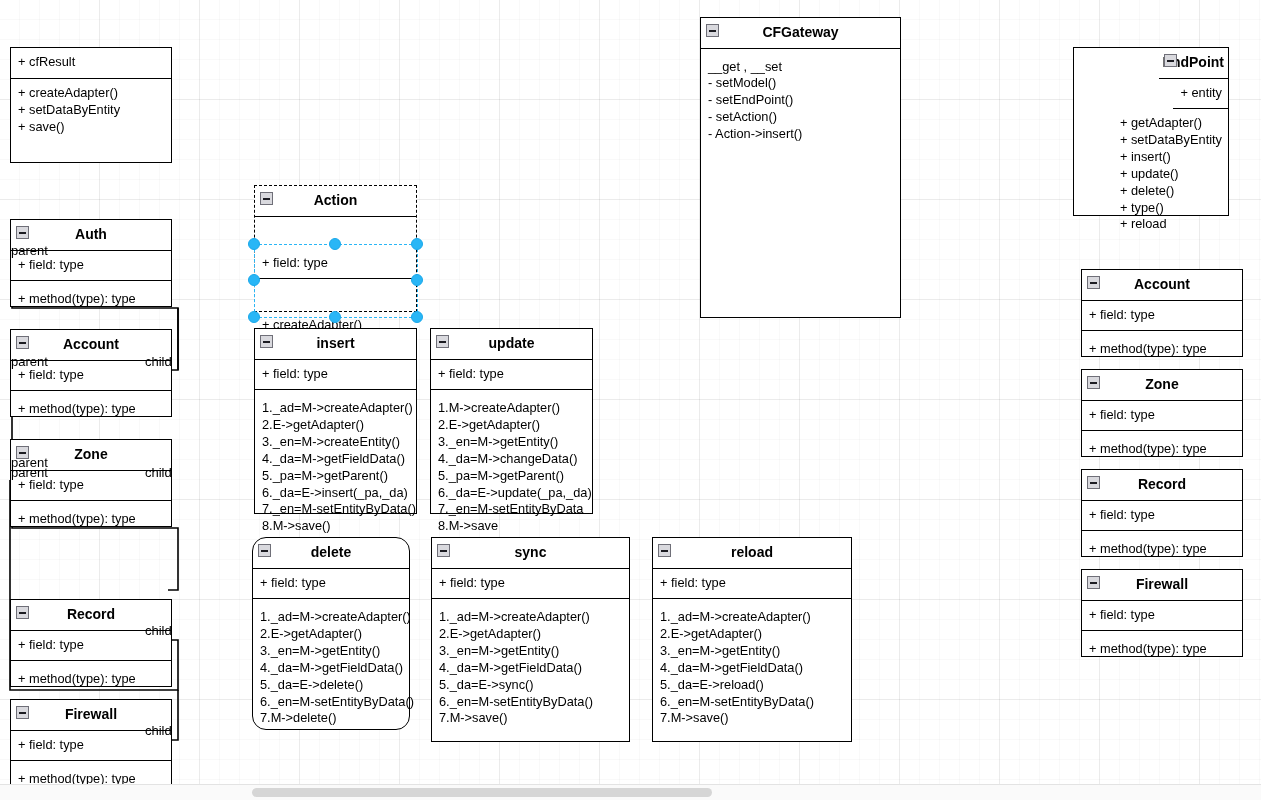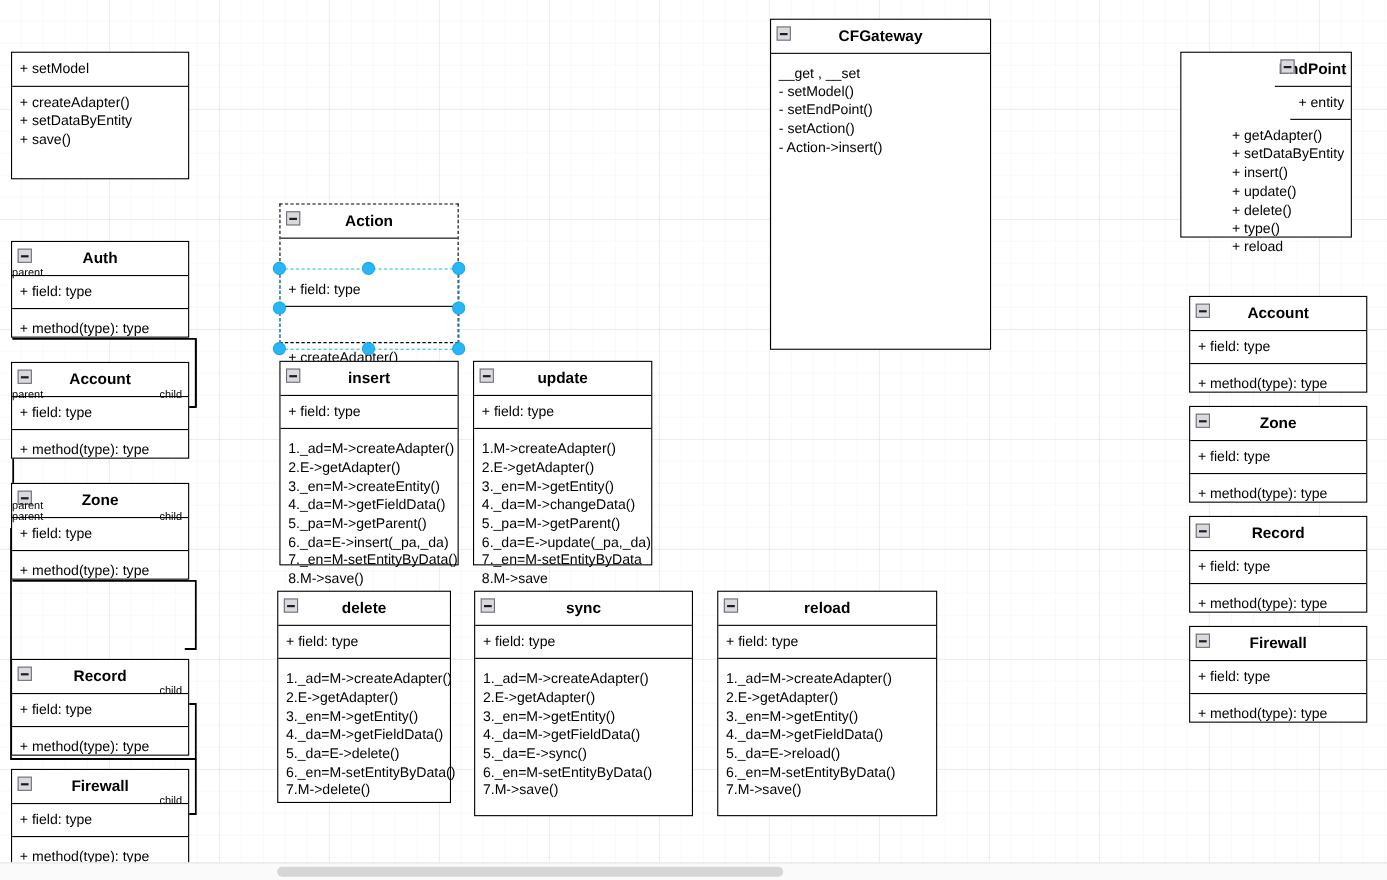--- a/index.html
+++ b/index.html
@@ -40,21 +40,21 @@
     pointer-events: none;
   }
   #links path {
     fill: none;
     stroke: #000000;
     stroke-width: 1.6px;
   }
 
   .edge-label {
     position: absolute;
-    font-size: 10px;
+    font-size: 13px;
     color: #000000;
     white-space: nowrap;
     line-height: 1;
     background: transparent;
   }
 
   
   .uml {
     position: absolute;
     box-sizing: border-box;
@@ -190,21 +190,21 @@
     <path d="M 12,480 L 152,480 L 152,470"></path>
 
     <path d="M 10,480 L 10,690 L 178,690 L 178,640 L 168,640"></path>
     <path d="M 178,690 L 178,740 L 168,740"></path>
 
     <path d="M 178,308 L 178,370"></path>
   </svg>
 
   <div class="uml" style="left:10px; top:47px; width:162px; height:116px;">
     <div class="sect attrs bordered">
-      <div class="row">+ setModel</div>
+      <div class="row">+ cfResult</div>
     </div>
     <div class="sect ops">
       <div class="row">+ createAdapter()</div>
       <div class="row">+ setDataByEntity</div>
       <div class="row">+ save()</div>
     </div>
   </div>
 
   <div class="uml" style="left:10px; top:219px; width:162px; height:88px;">
     <div class="title">
@@ -343,21 +343,21 @@
       <div class="row">2.E-&gt;getAdapter()</div>
       <div class="row">3._en=M-&gt;getEntity()</div>
       <div class="row">4._da=M-&gt;changeData()</div>
       <div class="row">5._pa=M-&gt;getParent()</div>
       <div class="row">6._da=E-&gt;update(_pa,_da)</div>
       <div class="row">7._en=M-setEntityByData</div>
       <div class="row">8.M-&gt;save</div>
     </div>
   </div>
 
-  <div class="uml" style="left:252px; top:537px; width:158px; height:193px;">
+  <div class="uml" style="left:252px; top:537px; width:158px; height:193px;border-radius:14px;">
     <div class="title">
       <span class="collapse"></span>
       <span>delete</span>
     </div>
     <div class="sect attrs bordered">
       <div class="row">+ field: type</div>
     </div>
     <div class="sect ops pad-lg">
       <div class="row">1._ad=M-&gt;createAdapter()</div>
       <div class="row">2.E-&gt;getAdapter()</div>

